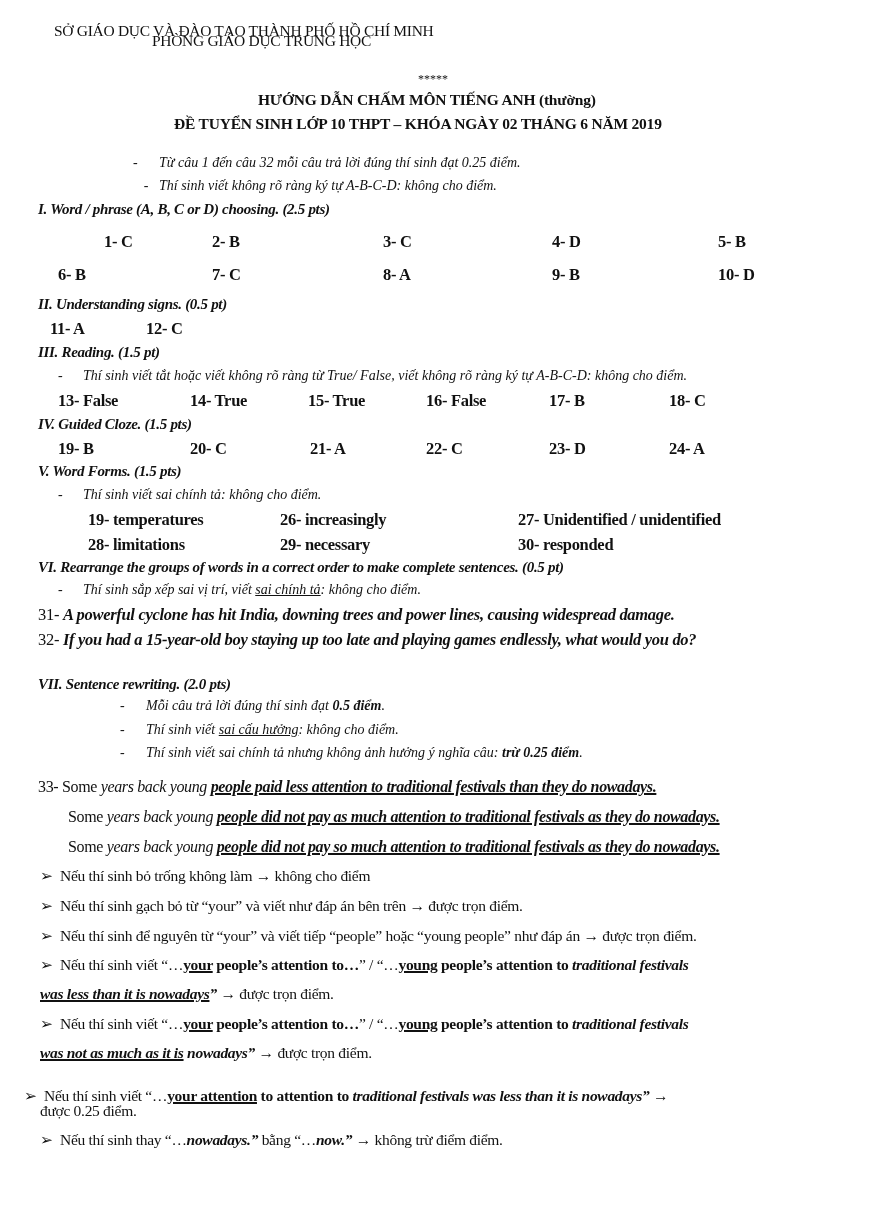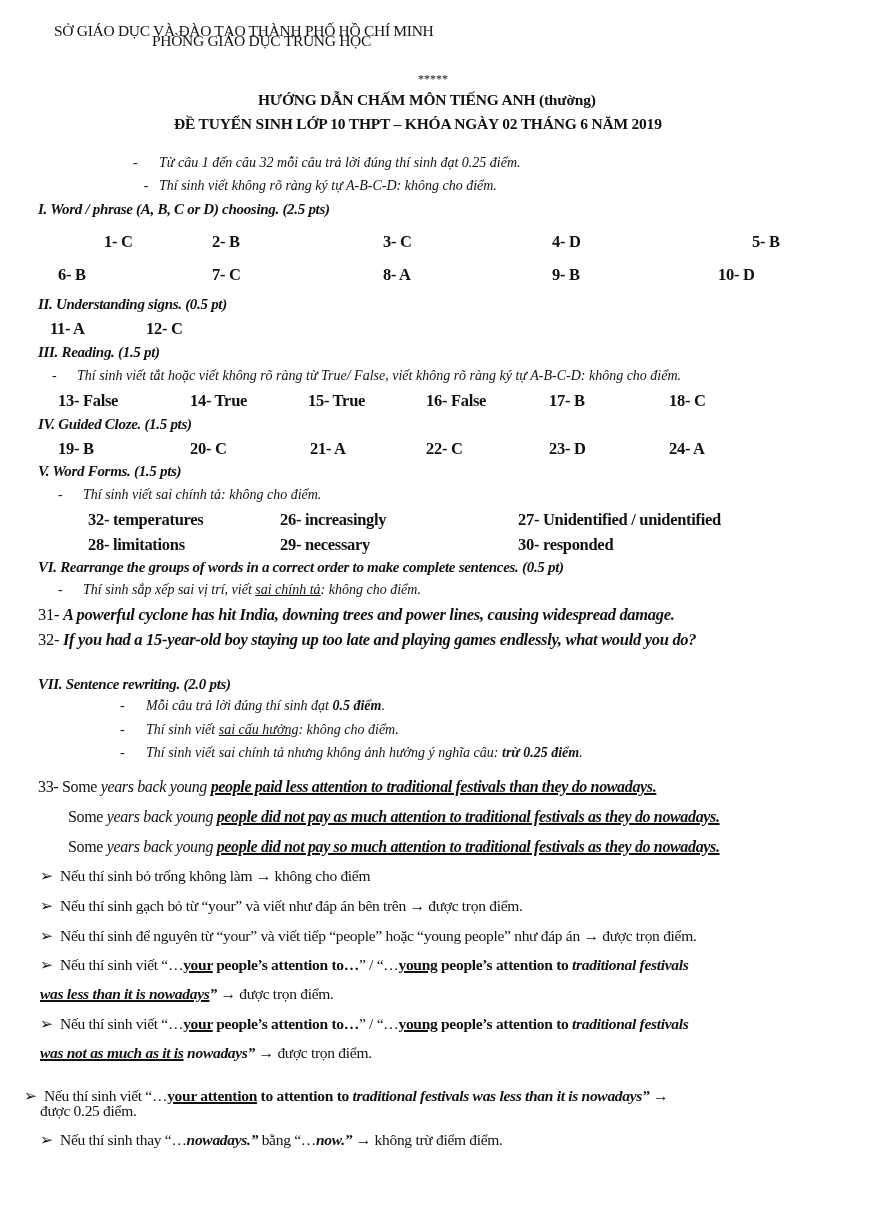--- a/index.html
+++ b/index.html
@@ -38,51 +38,51 @@
 <div class="abs title" style="left:174px; top:115px;">ĐỀ TUYỂN SINH LỚP 10 THPT – KHÓA NGÀY 02 THÁNG 6 NĂM 2019</div>
 
 <div class="abs note" style="left:133px; top:155px;"><span class="dash">-</span><span>Từ câu 1 đến câu 32 mỗi câu trả lời đúng thí sinh đạt 0.25 điểm.</span></div>
 <div class="abs note" style="left:133px; top:178px;text-align:center;"><span class="dash">-</span><span>Thí sinh viết không rõ ràng ký tự A-B-C-D: không cho điểm.</span></div>
 
 <div class="abs sec" style="left:38px; top:201px;">I. Word / phrase (A, B, C or D) choosing. (2.5 pts)</div>
 <div class="abs ans" style="left:58px; top:232px;margin-left:46px;">1- C</div>
 <div class="abs ans" style="left:212px; top:232px;">2- B</div>
 <div class="abs ans" style="left:383px; top:232px;">3- C</div>
 <div class="abs ans" style="left:552px; top:232px;">4- D</div>
-<div class="abs ans" style="left:752px; top:232px;">5- B</div>
+<div class="abs ans" style="left:718px; top:232px;">5- B</div>
 <div class="abs ans" style="left:58px; top:265px;">6- B</div>
 <div class="abs ans" style="left:212px; top:265px;">7- C</div>
 <div class="abs ans" style="left:383px; top:265px;">8- A</div>
 <div class="abs ans" style="left:552px; top:265px;">9- B</div>
 <div class="abs ans" style="left:718px; top:265px;">10- D</div>
 
 <div class="abs sec" style="left:38px; top:296px;">II. Understanding signs. (0.5 pt)</div>
 <div class="abs ans" style="left:50px; top:319px;">11- A</div>
 <div class="abs ans" style="left:146px; top:319px;">12- C</div>
 
 <div class="abs sec" style="left:38px; top:344px;">III. Reading.    (1.5 pt)</div>
-<div class="abs note" style="left:52px; top:368px;font-family:Liberation Serif, serif;"><span class="dash" style="width:25px;">-</span><span>Thí sinh viết tắt hoặc viết không rõ ràng từ True/ False, viết không rõ ràng ký tự A-B-C-D: không cho điểm.</span></div>
+<div class="abs note" style="left:58px; top:368px;font-family:Liberation Serif, serif;"><span class="dash" style="width:25px;">-</span><span>Thí sinh viết tắt hoặc viết không rõ ràng từ True/ False, viết không rõ ràng ký tự A-B-C-D: không cho điểm.</span></div>
 <div class="abs ans" style="left:58px; top:391px;">13- False</div>
 <div class="abs ans" style="left:190px; top:391px;">14- True</div>
 <div class="abs ans" style="left:308px; top:391px;">15- True</div>
 <div class="abs ans" style="left:426px; top:391px;">16- False</div>
 <div class="abs ans" style="left:549px; top:391px;">17- B</div>
 <div class="abs ans" style="left:669px; top:391px;">18- C</div>
 
 <div class="abs sec" style="left:38px; top:416px;">IV.  Guided Cloze.  (1.5 pts)</div>
 <div class="abs ans" style="left:58px; top:439px;">19- B</div>
 <div class="abs ans" style="left:190px; top:439px;">20- C</div>
 <div class="abs ans" style="left:310px; top:439px;">21- A</div>
 <div class="abs ans" style="left:426px; top:439px;">22- C</div>
 <div class="abs ans" style="left:549px; top:439px;">23- D</div>
 <div class="abs ans" style="left:669px; top:439px;">24- A</div>
 
 <div class="abs sec" style="left:38px; top:463px;">V. Word Forms.     (1.5 pts)</div>
 <div class="abs note" style="left:58px; top:487px;"><span class="dash" style="width:25px;">-</span><span>Thí sinh viết sai chính tả: không cho điểm.</span></div>
-<div class="abs ans" style="left:88px; top:510px;">32- temperatures</div>
+<div class="abs ans" style="left:88px; top:510px;">19- temperatures</div>
 <div class="abs ans" style="left:280px; top:510px;">26- increasingly</div>
 <div class="abs ans" style="left:518px; top:510px;">27- Unidentified / unidentified</div>
 <div class="abs ans" style="left:88px; top:535px;">28- limitations</div>
 <div class="abs ans" style="left:280px; top:535px;">29- necessary</div>
 <div class="abs ans" style="left:518px; top:535px;">30- responded</div>
 
 <div class="abs sec" style="left:38px; top:559px;">VI. Rearrange the groups of words in a correct order to make complete sentences.     (0.5 pt)</div>
 <div class="abs note" style="left:58px; top:582px;font-style:italic;"><span class="dash" style="width:25px;">-</span><span>Thí sinh sắp xếp sai vị trí, viết </span><span class="u">sai chính tả</span><span>: không cho điểm.</span></div>
 <div class="abs sent" style="left:38px; top:605px;"><span>31- </span><b>A powerful cyclone has hit India, downing trees and power lines, causing widespread damage.</b></div>
 <div class="abs sent" style="left:38px; top:630px;"><span>32- </span><b>If you had a 15-year-old boy staying up too late and playing games endlessly, what would you do?</b></div>

